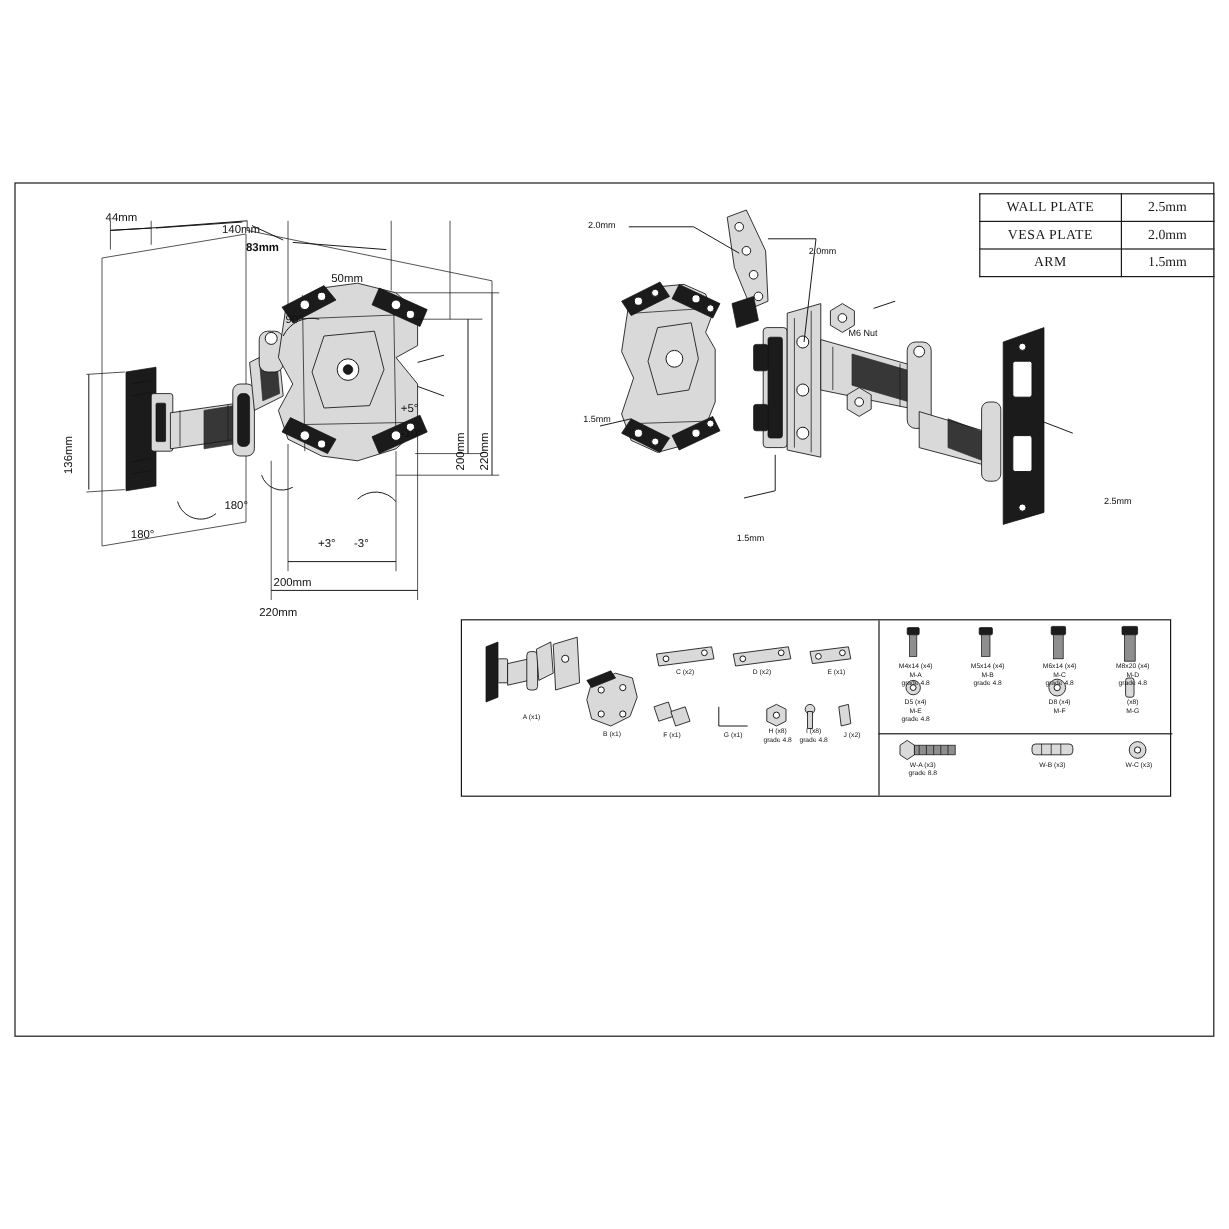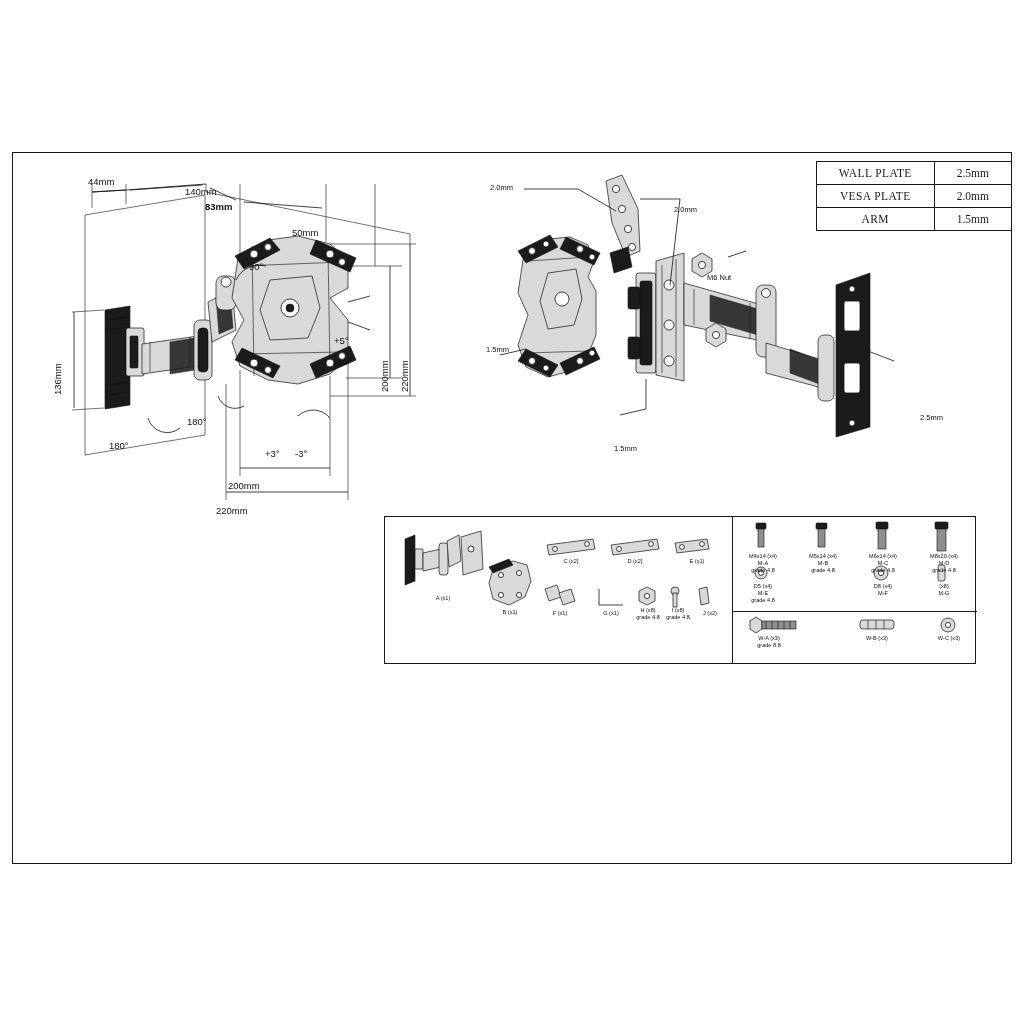--- a/index.html
+++ b/index.html
@@ -202,30 +202,30 @@
     <path class="ln" d="M206 110 A 26 26 0 0 1 236 96"></path>
     <path class="ln" d="M118 248 A 20 20 0 0 0 150 258"></path>
     <path class="ln" d="M188 226 A 18 18 0 0 0 214 236"></path>
     <path class="ln" d="M268 246 A 22 22 0 0 1 300 248"></path>
     <path class="ln" d="M318 132 L340 126 M318 152 L340 160"></path>
   </svg>
 
   <div class="lbl" style="left:88px;  top:176px;">44mm</div>
   <div class="lbl" style="left:138px; top:186px;margin-left:47px;">140mm</div>
   <div class="lbl" style="left:205px; top:201px;font-weight:bold;">83mm</div>
-  <div class="lbl" style="left:292px; top:227px;">50mm</div>
+  <div class="lbl" style="left:276px; top:227px;">50mm</div>
 
   <div class="lbl rot" style="left:52px; top:395px;">136mm</div>
   <div class="lbl rot" style="left:379px; top:392px;">200mm</div>
   <div class="lbl rot" style="left:399px; top:392px;">220mm</div>
 
   <div class="lbl" style="left:228px; top:480px;">200mm</div>
   <div class="lbl" style="left:216px; top:505px;">220mm</div>
 
-  <div class="lbl" style="left:249px; top:261px;">90°</div>
+  <div class="lbl" style="left:238px; top:261px;">90°</div>
   <div class="lbl" style="left:109px; top:440px;">180°</div>
   <div class="lbl" style="left:187px; top:416px;">180°</div>
   <div class="lbl" style="left:334px; top:335px;">+5°</div>
   <div class="lbl" style="left:334px; top:356px;">-10°</div>
   <div class="lbl" style="left:265px; top:448px;">+3°</div>
   <div class="lbl" style="left:295px; top:448px;">-3°</div>
 
   <svg style="position:absolute;left:470px;top:165px;" width="460" height="330" viewBox="0 0 460 330">
 
     <g>

